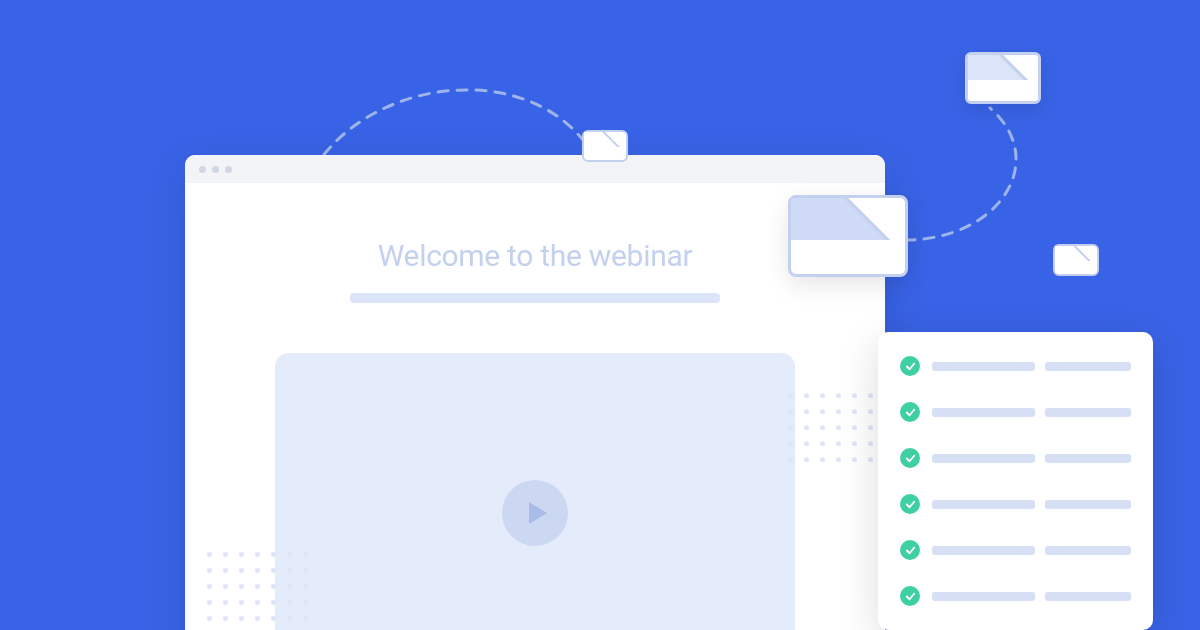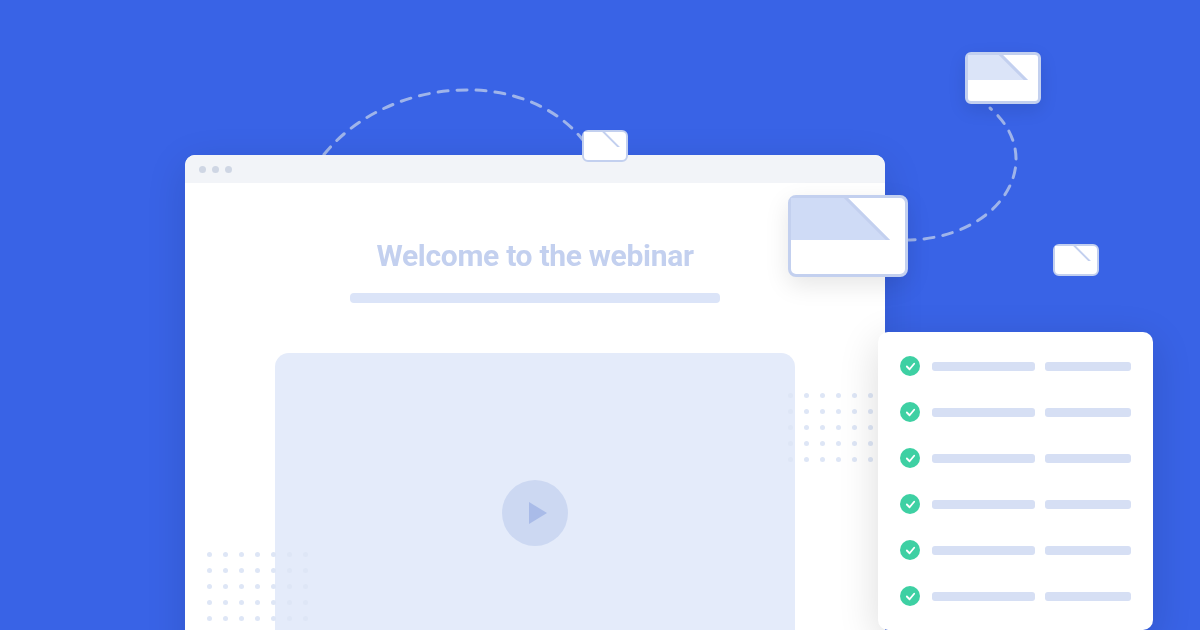--- a/index.html
+++ b/index.html
@@ -36,21 +36,21 @@
     width: 7px; height: 7px; border-radius: 50%;
     background: #cfd6e4;
   }
   .browser-content {
     padding: 55px 80px 0 80px;
     text-align: center;
     position: relative;
   }
   .page-title {
     font-size: 30px;
-    font-weight: 700;
+    font-weight: 400;
     color: #c3d0ef;
     letter-spacing: -0.3px;
   }
   .page-subtitle {
     margin: 20px auto 0 auto;
     width: 370px;
     height: 10px;
     background: #dbe4f8;
     border-radius: 4px;
   }

